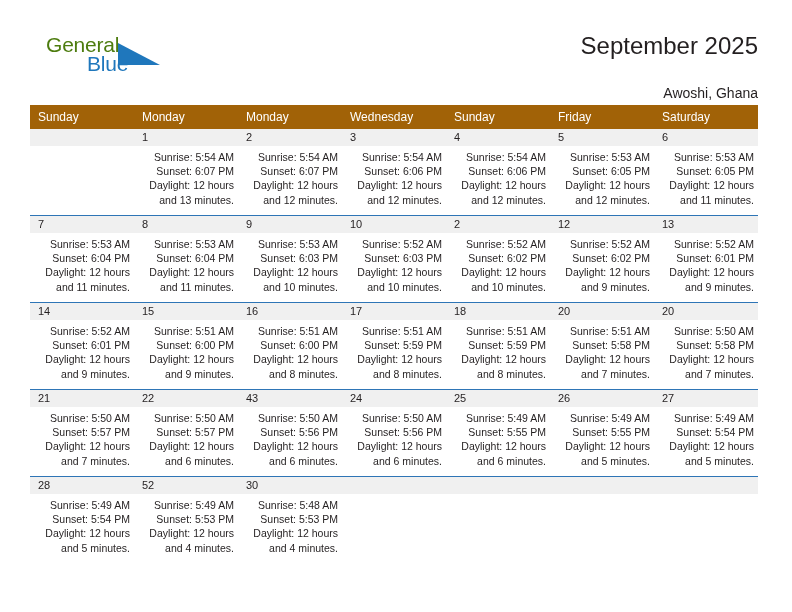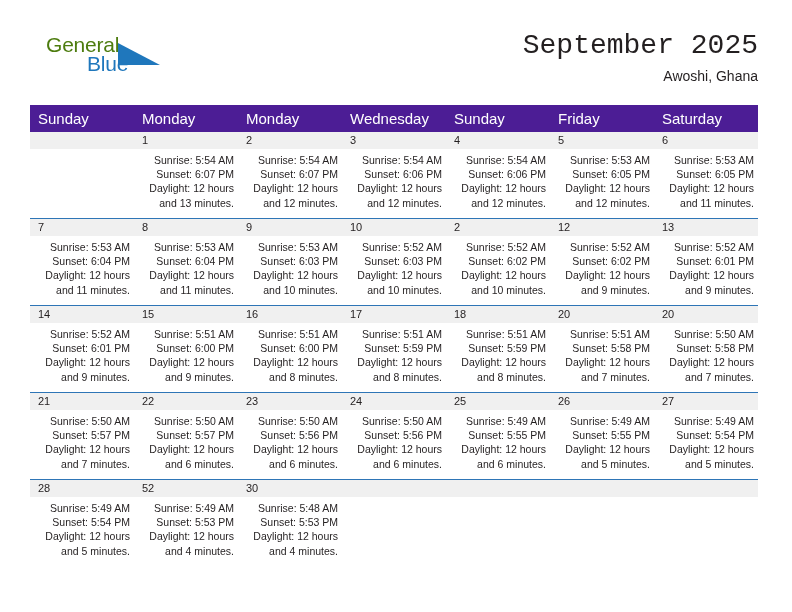--- a/index.html
+++ b/index.html
@@ -61,47 +61,46 @@
     width: 42px;
     height: 22px;
   }
   .title-block {
     position: absolute;
     right: 34px;
     top: 30px;
     text-align: right;
   }
   .cal-title {
-    font-size: 28px;
+    font-size: 24px;
     color: #231f20;
     line-height: 32px;
     white-space: nowrap;
-    font-family: Liberation Mono, monospace;
   }
   .cal-subtitle {
     font-size: 14px;
     color: #231f20;
     line-height: 20px;
-    margin-top: 4px;
+    margin-top: 21px;
     white-space: nowrap;
   }
 
   
   .calendar {
     position: absolute;
     left: 30px;
     top: 105px;
     width: 728px;
     border-collapse: collapse;
     table-layout: fixed;
   }
   .calendar th {
-    background: #4c1d95;
+    background: #a16207;
     color: #ffffff;
-    font-size: 15px;
+    font-size: 12px;
     font-weight: normal;
     text-align: left;
     padding: 5px 0 5px 8px;
     height: 18px;
     box-sizing: border-box;
   }
   .calendar td {
     vertical-align: top;
     padding: 0;
     width: 104px;
@@ -431,21 +430,21 @@
               <div class="daylines">
                 <div>Sunrise: 5:50 AM</div>
                 <div>Sunset: 5:57 PM</div>
                 <div>Daylight: 12 hours</div>
                 <div>and 6 minutes.</div>
               </div>
             </div>
           </td>
           <td>
             <div class="daycell">
-              <div class="daynum-band">23</div>
+              <div class="daynum-band">43</div>
               <div class="daylines">
                 <div>Sunrise: 5:50 AM</div>
                 <div>Sunset: 5:56 PM</div>
                 <div>Daylight: 12 hours</div>
                 <div>and 6 minutes.</div>
               </div>
             </div>
           </td>
           <td>
             <div class="daycell">

